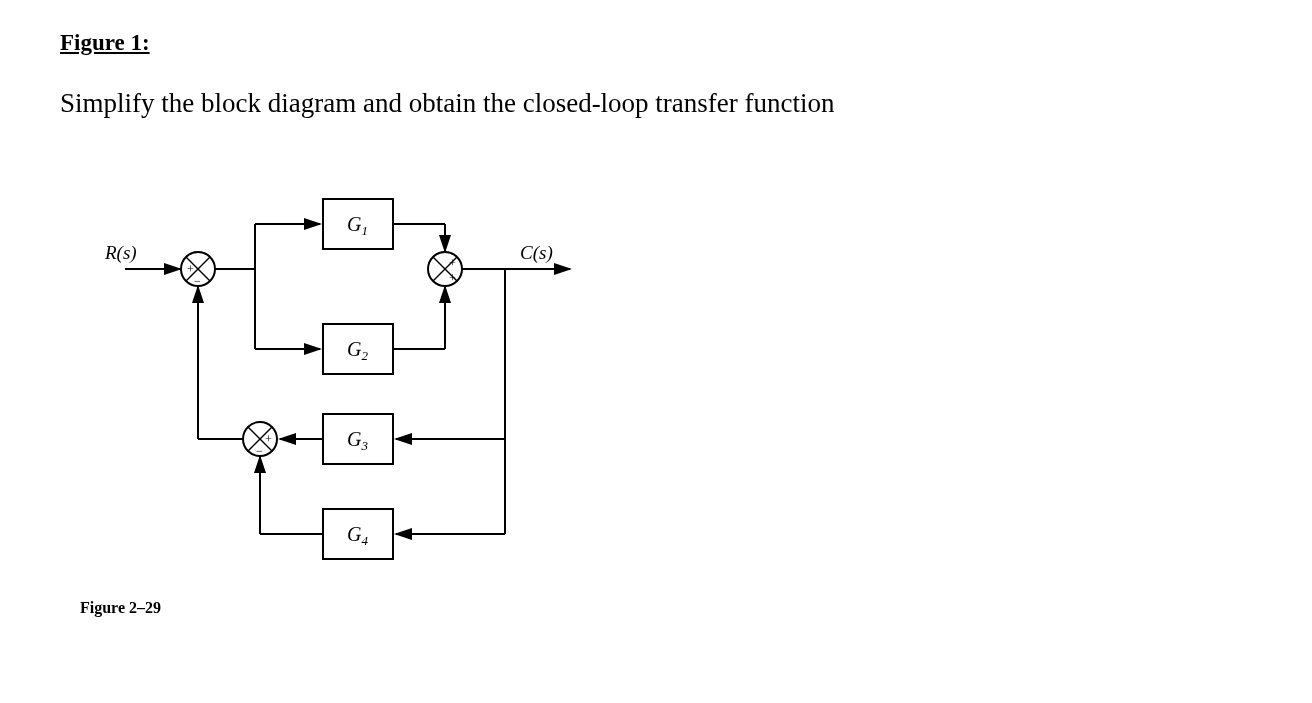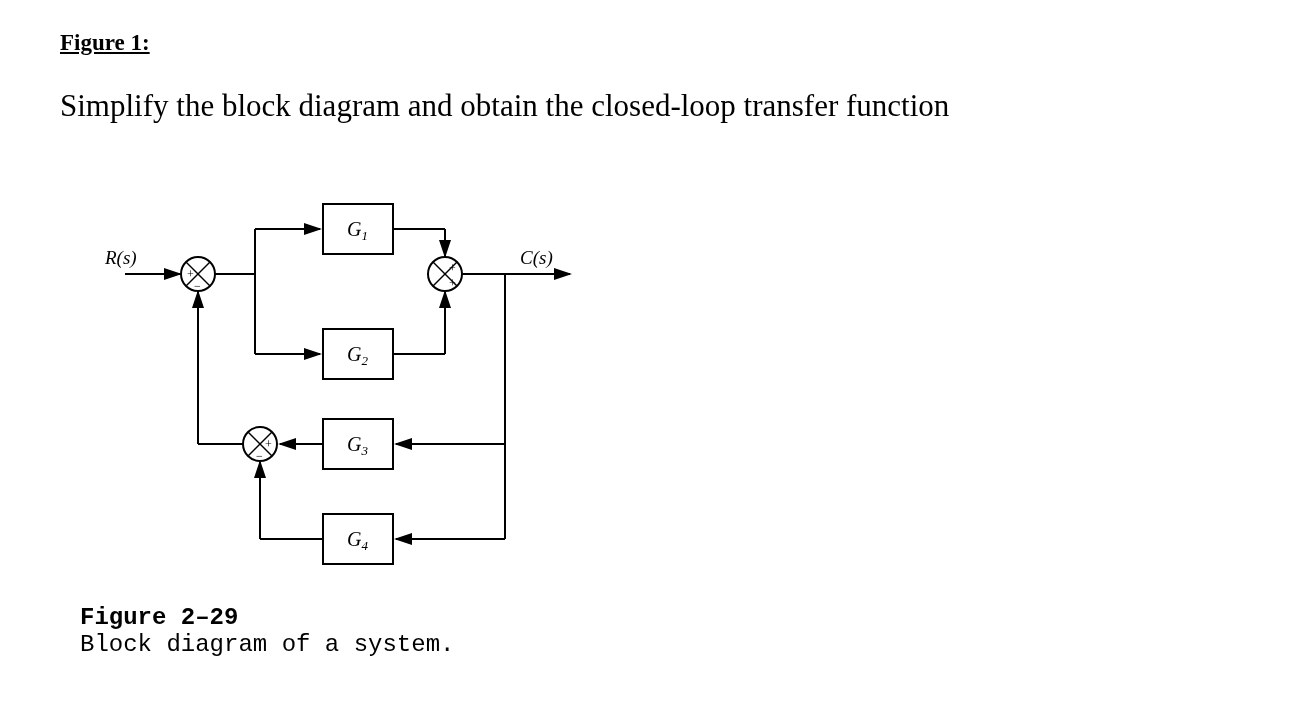--- a/index.html
+++ b/index.html
@@ -17,35 +17,34 @@
     }
     .heading {
       font-size: 23px;
       margin-bottom: 4px;
     }
     .heading .title {
       font-weight: bold;
       text-decoration: underline;
     }
     .prompt {
-      font-size: 31px;
+      font-size: 27px;
       margin-bottom: 40px;
       margin-top: 32px;
     }
     .diagram-container {
       position: relative;
       width: 600px;
       height: 430px;
       margin-left: 20px;
     }
     .caption {
       margin-top: 10px;
       margin-left: 20px;
-      font-size: 24px;
-      font-family: Liberation Mono, monospace;
+      font-size: 16px;
     }
     .caption-title {
       font-weight: bold;
     }
   </style>
 </head>
 <body>
 
 <div class="heading">
   <span class="title">Figure 1:</span>
@@ -145,14 +144,13 @@
     </g>
 
     <line x1="163" y1="280" x2="118" y2="280" stroke="black" stroke-width="2"></line>
     <line x1="118" y1="280" x2="118" y2="128" stroke="black" stroke-width="2" marker-end="url(#arrow)"></line>
 
   </svg>
 </div>
 
 <div class="caption">
   <div class="caption-title">Figure 2–29</div>
-  <div>Block diagram of a system.</div>
 </div>
 
 </body></html>

